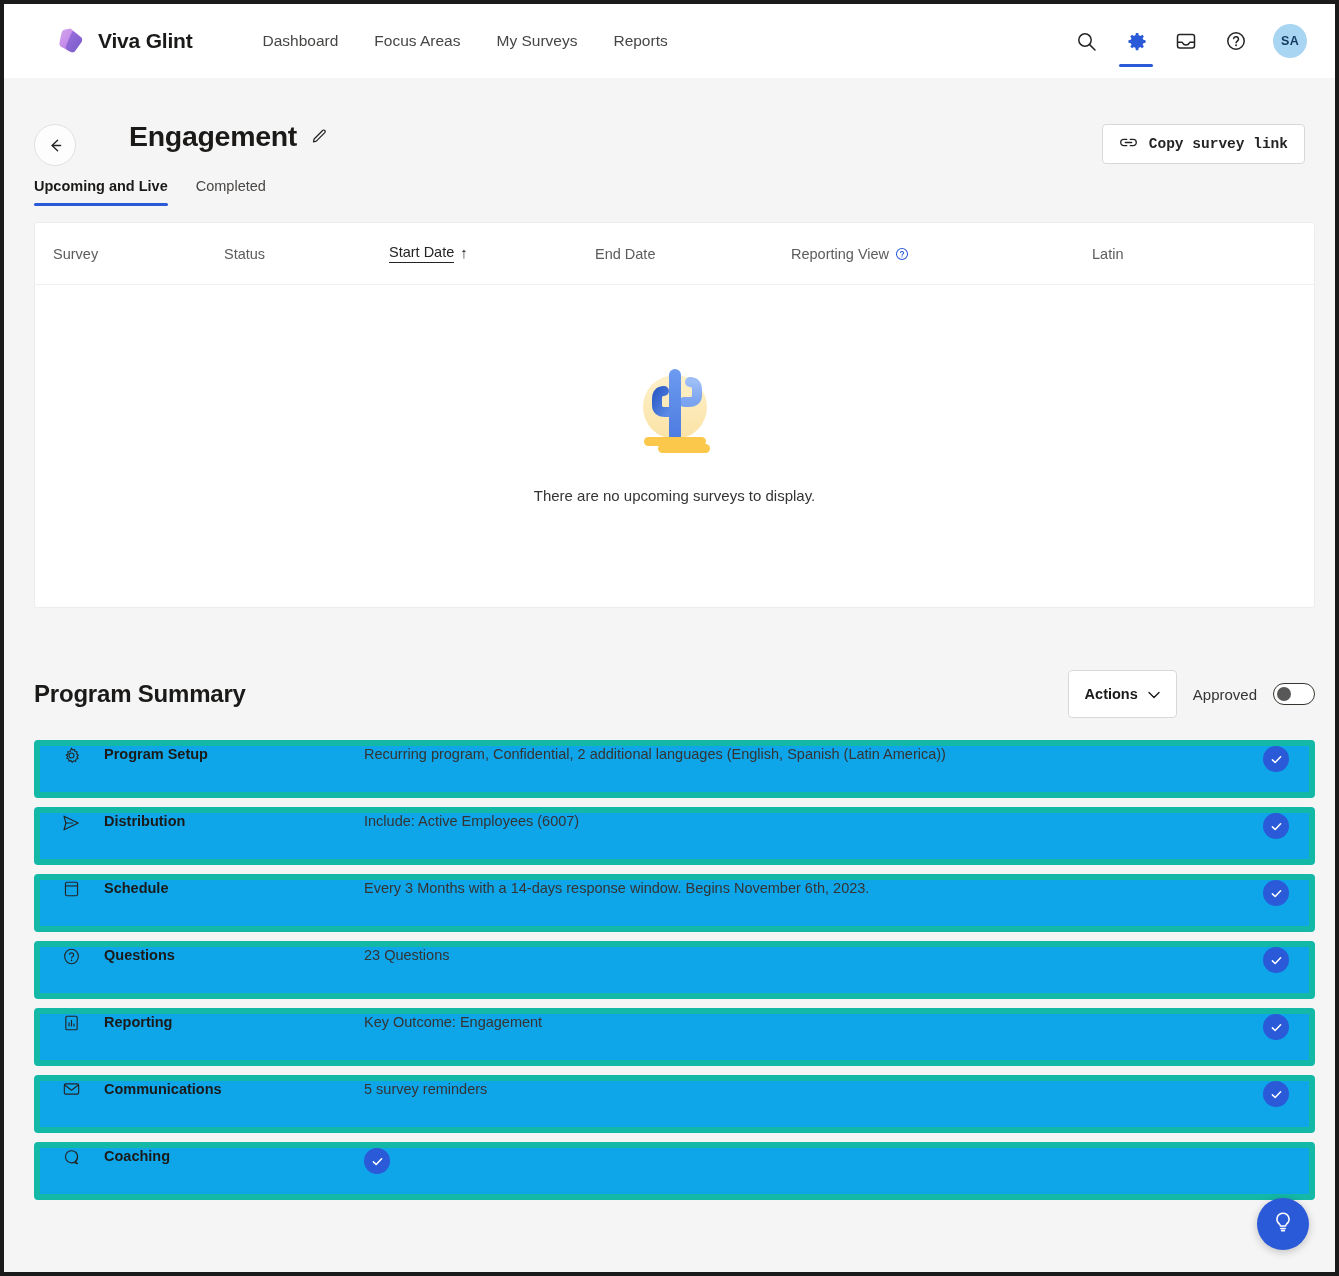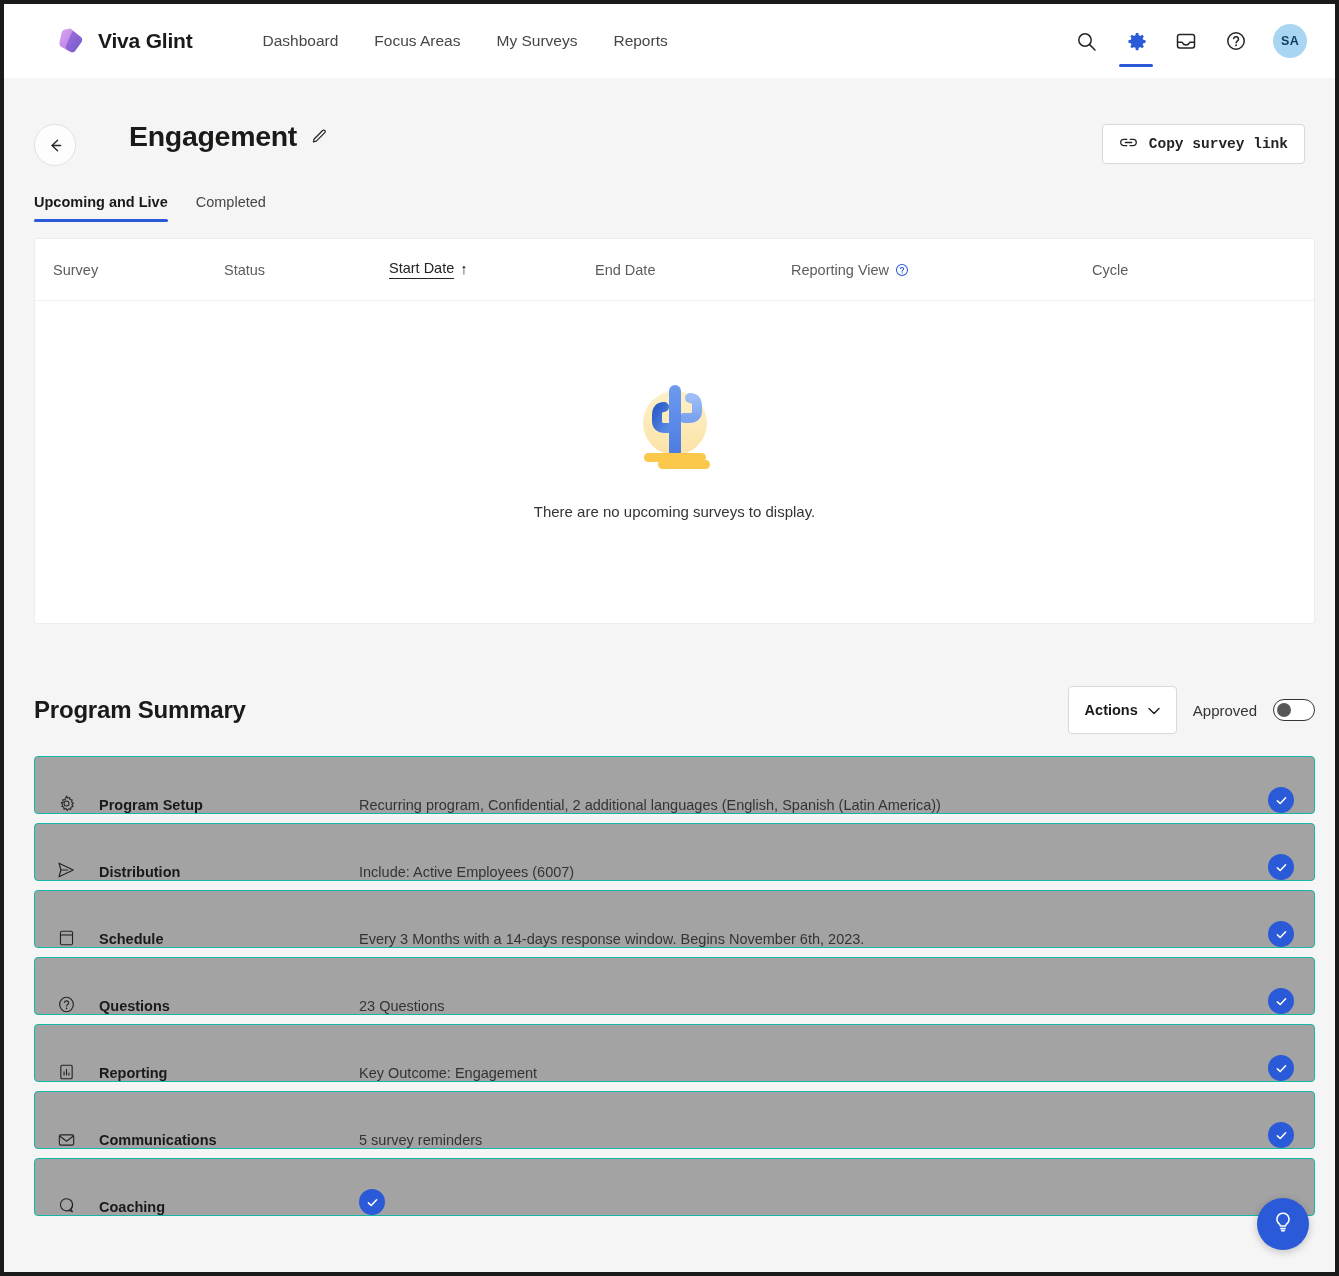--- a/index.html
+++ b/index.html
@@ -86,21 +86,21 @@
     background: #ffffff; cursor: pointer;
     font-size: 14.5px; color: #242424; font-weight: 600;
     margin-top: 4px;
     font-family: Liberation Mono, monospace;
   }
 
   
   .tabs {
     display: flex; gap: 28px;
     padding: 0 30px;
-    margin-top: 28px;
+    margin-top: 12px;
   }
   .tab {
     font-size: 14.5px; color: #484644; padding-bottom: 12px;
     cursor: pointer; position: relative;
   }
   .tab.selected { color: #1b1a19; font-weight: bold; }
   .tab.selected::after {
     content: ""; position: absolute; bottom: 0; left: 0; right: 0;
     height: 3px; background: #2a5ad7; border-radius: 2px;
   }
@@ -166,25 +166,25 @@
   }
   .toggle-knob {
     position: absolute; top: 2.5px; left: 3px;
     width: 14px; height: 14px; border-radius: 50%;
     background: #585858;
   }
 
   
   .rows { margin: 22px 20px 0 30px; display: flex; flex-direction: column; gap: 9px; }
   .row {
-    background: #a3a3a3;
-    border: 1px solid #14b8a6;
+    background: #0ea5e9;
+    border: 6px solid #14b8a6;
     border-radius: 4px;
     height: 58px;
-    display: flex; align-items: flex-end;
+    display: flex; align-items: flex-start;
     padding: 0 20px 0 18px;
     cursor: pointer;
   }
   .row-icon {
     width: 26px; display: flex; align-items: center; justify-content: center;
     flex: none;
   }
   .row-label {
     font-size: 14.5px; font-weight: bold; color: #1b1a19;
     margin-left: 20px; width: 260px; flex: none;
@@ -320,21 +320,21 @@
         <span class="th-label">Reporting View</span>
         <span class="th-help">
           <svg width="14" height="14" viewBox="0 0 16 16" fill="none" stroke="#2a5ad7" stroke-width="1.2">
             <circle cx="8" cy="8" r="6.3"></circle>
             <path d="M6.3 6.3a1.8 1.8 0 0 1 3.5.5c0 1.2-1.7 1.4-1.7 2.5" stroke-linecap="round"></path>
             <circle cx="8.05" cy="11.2" r="0.7" fill="#2a5ad7" stroke="none"></circle>
           </svg>
         </span>
       </div>
       <div class="th">
-        <span class="th-label">Cycle</span>
+        <span class="th-label">Latin</span>
       </div>
     </div>
 
     <div class="empty-state">
       <span>
         <svg width="110" height="106" viewBox="0 0 110 106">
           <defs>
             <linearGradient id="sun" x1="0" y1="0" x2="0" y2="1">
               <stop offset="0" stop-color="#fdf0c9"></stop>
                 <stop offset="1" stop-color="#fbe3a6"></stop>

